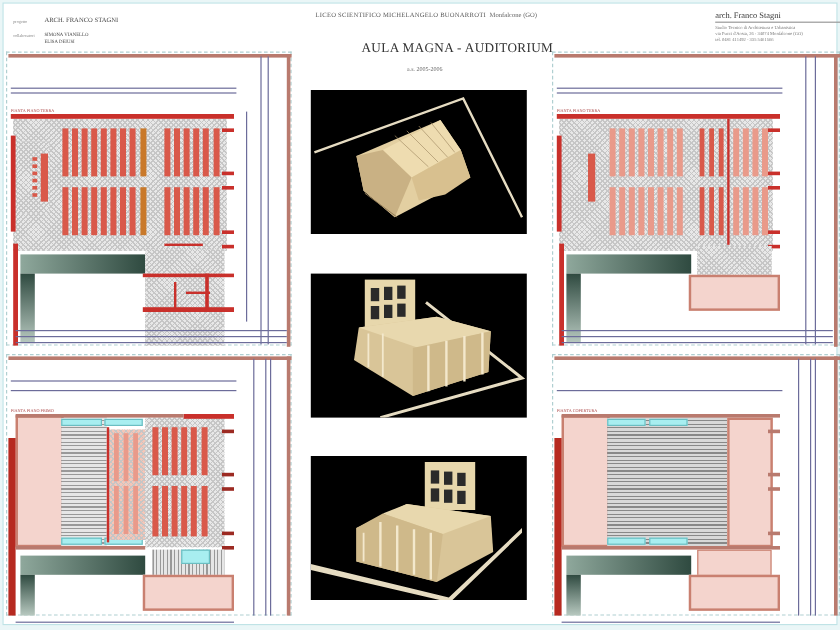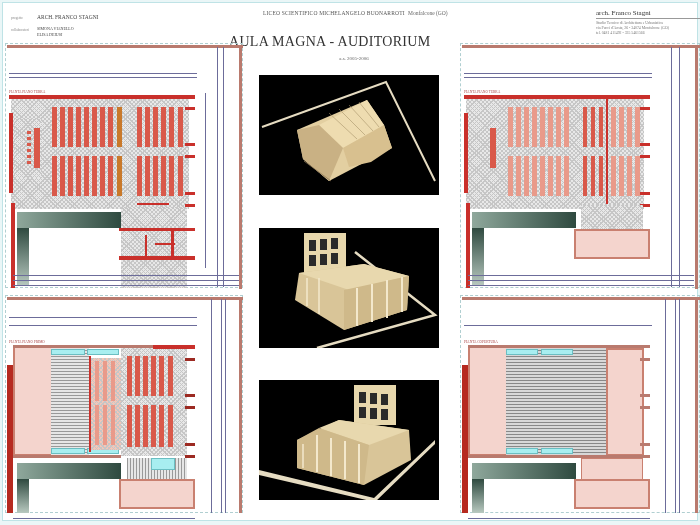--- a/index.html
+++ b/index.html
@@ -3,21 +3,21 @@
 <meta charset="utf-8">
 <style>
 *{margin:0;padding:0;box-sizing:border-box;}
 body{width:700px;height:525px;background:#eaf6f7;font-family:"Liberation Serif",serif;position:relative;overflow:hidden;}
 .frame{position:absolute;left:2px;top:2px;width:696px;height:519px;background:#fff;border:1px solid #bfe3e6;}
 .tb-label{position:absolute;font-size:3.5px;color:#888;}
 .tb-val{position:absolute;font-size:5.5px;color:#444;}
 .header-school{position:absolute;left:260px;top:7px;font-size:5.5px;color:#555;letter-spacing:0.2px;}
 .header-city{position:absolute;left:405px;top:7px;font-size:5.5px;color:#666;}
 .header-line1{position:absolute;left:226px;top:16px;width:250px;text-align:center;font-size:10.5px;color:#333;letter-spacing:0.3px;}
-.header-line2{position:absolute;left:226px;top:31px;width:250px;text-align:left;font-size:14px;color:#333;letter-spacing:0.3px;}
+.header-line2{position:absolute;left:208px;top:31px;width:250px;text-align:right;font-size:11px;color:#333;letter-spacing:0.3px;}
 .header-year{position:absolute;left:226px;top:53px;width:250px;text-align:center;font-size:5px;color:#666;}
 .arch-box{position:absolute;left:593px;top:6px;width:105px;}
 .arch-name{font-size:7px;color:#333;border-bottom:1px solid #999;padding-bottom:1px;margin-bottom:2px;}
 .arch-line{font-size:3.8px;color:#777;line-height:5px;}
 .render{position:absolute;width:180px;height:120px;background:#000;}
 .outer-wall{position:absolute;background:#b97a6e;}
 .dim{position:absolute;border-top:1px solid #6c6c9a;height:0;}
 .dimv{position:absolute;border-left:1px solid #6c6c9a;width:0;}
 .plan-label{position:absolute;font-size:3.5px;color:#a44;}
 .hatch{background-color:#e8e8e8;background-image:repeating-linear-gradient(45deg,#c6c6c6 0 1px,transparent 1px 3px),repeating-linear-gradient(-45deg,#c6c6c6 0 1px,transparent 1px 3px);}

